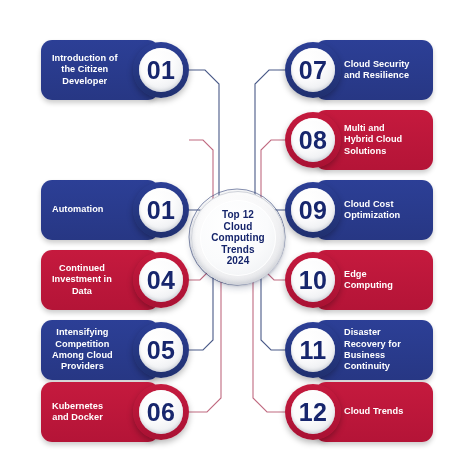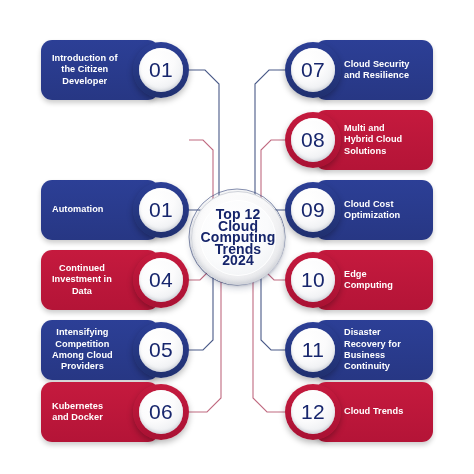--- a/index.html
+++ b/index.html
@@ -38,21 +38,21 @@
     border:1px solid #cfd2d9;
     display:flex;align-items:center;justify-content:center;
   }
   .hub-inner{
     width:76px;height:76px;border-radius:50%;
     background:radial-gradient(circle at 38% 32%, #ffffff 0%, #fafbfc 55%, #eceef1 100%);
     display:flex;align-items:center;justify-content:center;
     box-shadow:inset 0 0 0 1px rgba(255,255,255,.9);
   }
   .hub-text{
-    font-size:14px;line-height:11.6px;
+    font-size:10px;line-height:11.6px;
     font-weight:bold;
     color:#16256b;
     text-align:center;
     letter-spacing:.1px;
     white-space:pre-line;
   }
 
   
   .row{position:absolute;height:60px;z-index:2;}
   .row.left{left:41px;width:148px;}
@@ -98,21 +98,21 @@
   .num-face{
     width:44px;height:44px;border-radius:50%;
     background:
       radial-gradient(circle at 36% 28%, #ffffff 0%, #fbfbfc 45%, #eceef1 78%, #dfe1e6 100%);
     display:flex;align-items:center;justify-content:center;
     box-shadow:
       inset 0 -2px 3px rgba(150,155,170,.35),
       inset 0 2px 3px rgba(255,255,255,.95);
   }
   .num-face span{
-    font-size:21px;font-weight:normal;color:#17266d;letter-spacing:.4px;
+    font-size:25px;font-weight:bold;color:#17266d;letter-spacing:.4px;
   }
 </style>
 </head>
 <body>
 
 <div id="infographic">
 
   <svg id="connectors" viewBox="0 0 474 474" xmlns="http://www.w3.org/2000/svg">
     <g fill="none" stroke-width="1.1">
 

